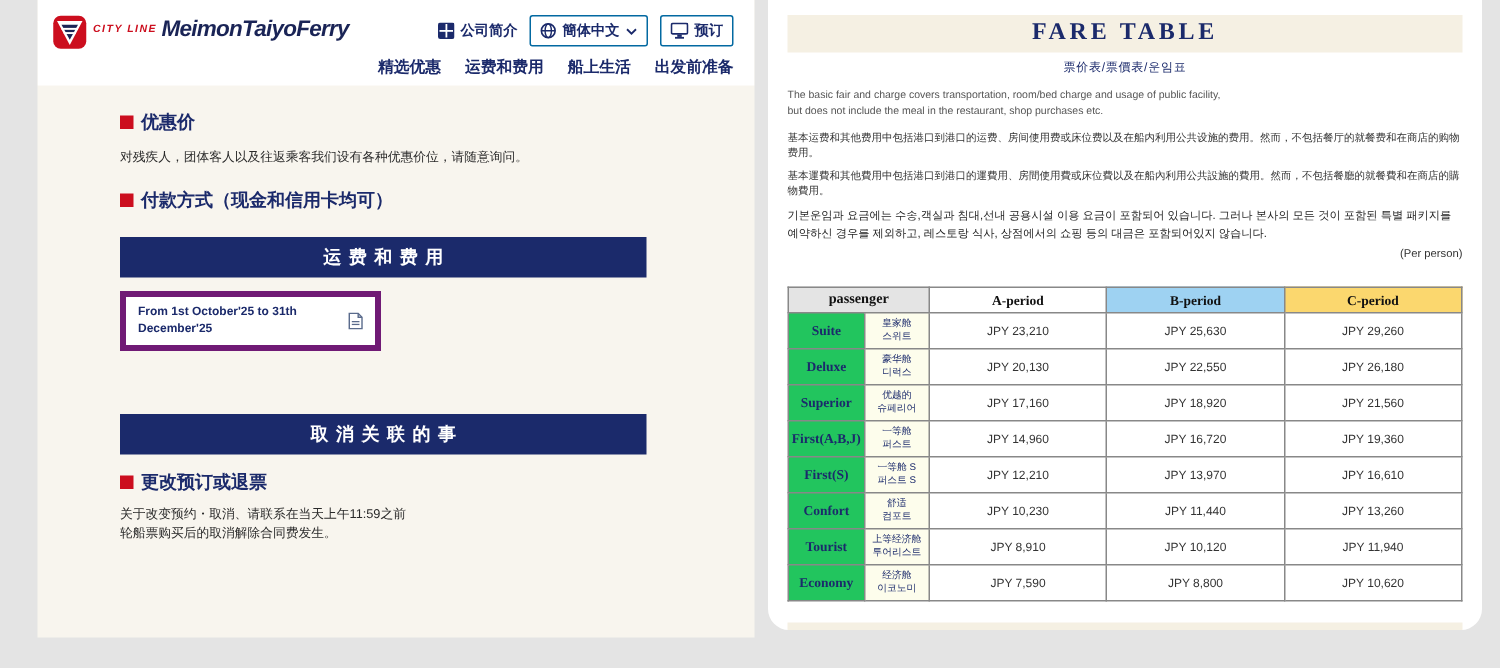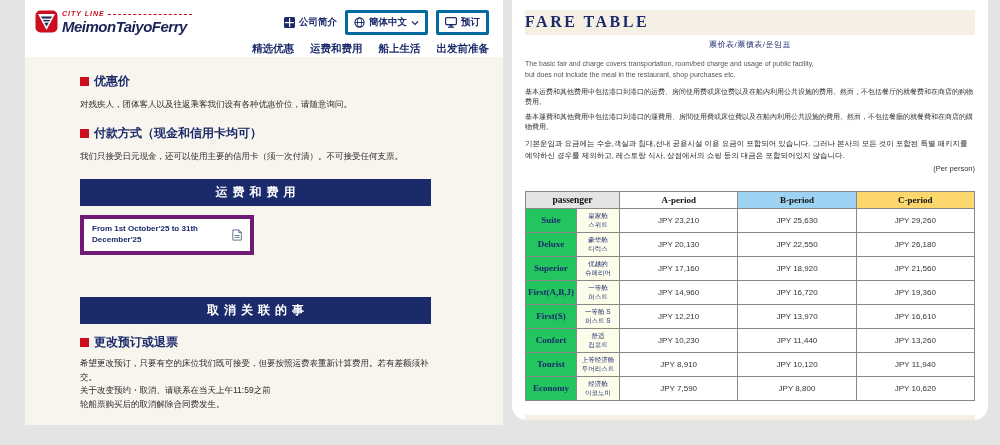--- a/index.html
+++ b/index.html
@@ -15,39 +15,39 @@
   
   .left-card {
     position:absolute; left:25px; top:0; width:478px; height:425px;
     background:#f8f5ee; overflow:hidden;
   }
   .left-header {
     background:#ffffff; height:57px; padding:10px 14px 0 10px;
     display:flex; justify-content:space-between;
   }
   .logo { display:flex; align-items:flex-start; gap:4px; cursor:pointer; }
-  .logo-text { display:flex; flex-direction:column; width:130px; }
+  .logo-text { display:flex; flex-direction:row; width:130px; }
   .cityline-row { display:flex; align-items:center; gap:3px; }
   .cityline {
     color:#cc0e1e; font-size:7px; font-weight:bold; font-style:italic;
     letter-spacing:1px; white-space:nowrap;
   }
   .cityline-rule { flex:1; border-top:1px dashed #cc0e1e; margin-top:1px; }
   .brand {
     color:#1a2456; font-size:15px; font-weight:bold; font-style:italic;
     letter-spacing:-0.5px; white-space:nowrap; margin-top:1px;
   }
   .header-right { display:flex; flex-direction:column; align-items:flex-end; gap:7px; }
   .utility-row { display:flex; align-items:center; gap:8px; }
   .utility-link {
     display:flex; align-items:center; gap:4px; color:#1b2a6b;
     font-size:9.5px; font-weight:bold; cursor:pointer;
   }
   .boxed {
-    border:3px solid #0369a1; border-radius:2px; padding:3px 6px;
+    border:1px solid #0369a1; border-radius:2px; padding:3px 6px;
     background:#fff;
   }
   .nav-row { display:flex; gap:16px; }
   .nav-link { color:#1b2a6b; font-size:10.5px; font-weight:bold; cursor:pointer; white-space:nowrap; }
 
   .left-body { padding:10px 72px 0 55px; }
   .section-head {
     display:flex; align-items:center; gap:5px;
     color:#1b2a6b; font-size:12px; font-weight:bold;
   }
@@ -74,21 +74,21 @@
   .bullet-item { display:flex; align-items:flex-start; gap:4px; margin-top:4px; }
   .dot { width:5px; height:5px; border-radius:50%; background:#1b2a6b; margin-top:3px; flex:0 0 auto; }
   .bullet-text { font-size:8.5px; color:#2a2a2a; line-height:1.35; }
 
   
   .right-card {
     position:absolute; left:512px; top:0; width:476px; height:420px;
     background:#ffffff; border-radius:0 0 14px 14px;
     padding:10px 13px 0 13px; overflow:hidden;
   }
-  .strip { background:#f5f0e3; text-align:left; padding:3px 0 4px; }
+  .strip { background:#f5f0e3; text-align:center; padding:3px 0 4px; }
   .strip-title {
     font-family:"Liberation Serif", serif; color:#1b2a6b;
     font-size:16px; font-weight:bold; letter-spacing:2.5px;
   }
   .subtitle {
     text-align:center; color:#1b2a6b; font-size:8px; margin-top:4px; letter-spacing:0.5px;
   }
   .intro-en { margin-top:8px; font-size:7px; color:#555; line-height:1.6; }
   .intro-zh { margin-top:7px; font-size:7px; color:#333; }
   .intro-zh2 { margin-top:5px; font-size:7px; color:#333; }
@@ -192,42 +192,40 @@
       <div class="section-head h-discount">
         <span class="red-sq"></span>
         <span>优惠价</span>
       </div>
       <p class="body-text">对残疾人，团体客人以及往返乘客我们设有各种优惠价位，请随意询问。</p>
 
       <div class="section-head h-payment">
         <span class="red-sq"></span>
         <span>付款方式（现金和信用卡均可）</span>
       </div>
-      <p class="body-text">我们只接受日元现金，还可以使用主要的信用卡（须一次付清）。不可接受任何支票。</p>
 
       <div class="banner">运费和费用</div>
 
       <div class="pdf-card">
         <span class="pdf-card-label">From 1st October'25 to 31th December'25</span>
         <svg class="icon-svg" width="12" height="14" viewBox="0 0 12 14">
           <path d="M1 1 h7 l3 3 v9 h-10 z" fill="#ffffff" stroke="#5a6b8c" stroke-width="1.1"></path>
           <path d="M8 1 v3 h3" fill="none" stroke="#5a6b8c" stroke-width="1.1"></path>
           <rect x="3" y="7" width="6" height="1" fill="#5a6b8c"></rect>
           <rect x="3" y="9.2" width="6" height="1" fill="#5a6b8c"></rect>
         </svg>
       </div>
 
       <div class="banner banner-cancel">取消关联的事</div>
 
       <div class="section-head h-cancel">
         <span class="red-sq"></span>
         <span>更改预订或退票</span>
       </div>
       <div class="cancel-lines">
-        <p>希望更改预订，只要有空的床位我们既可接受，但要按照运费表重新计算费用。若有差额须补交。</p>
         <p>关于改变预约・取消、请联系在当天上午11:59之前</p>
         <p>轮船票购买后的取消解除合同费发生。</p>
       </div>
     </div>
   </div>
 
   <div class="right-card">
 
     <div class="strip">
       <span class="strip-title">FARE TABLE</span>

